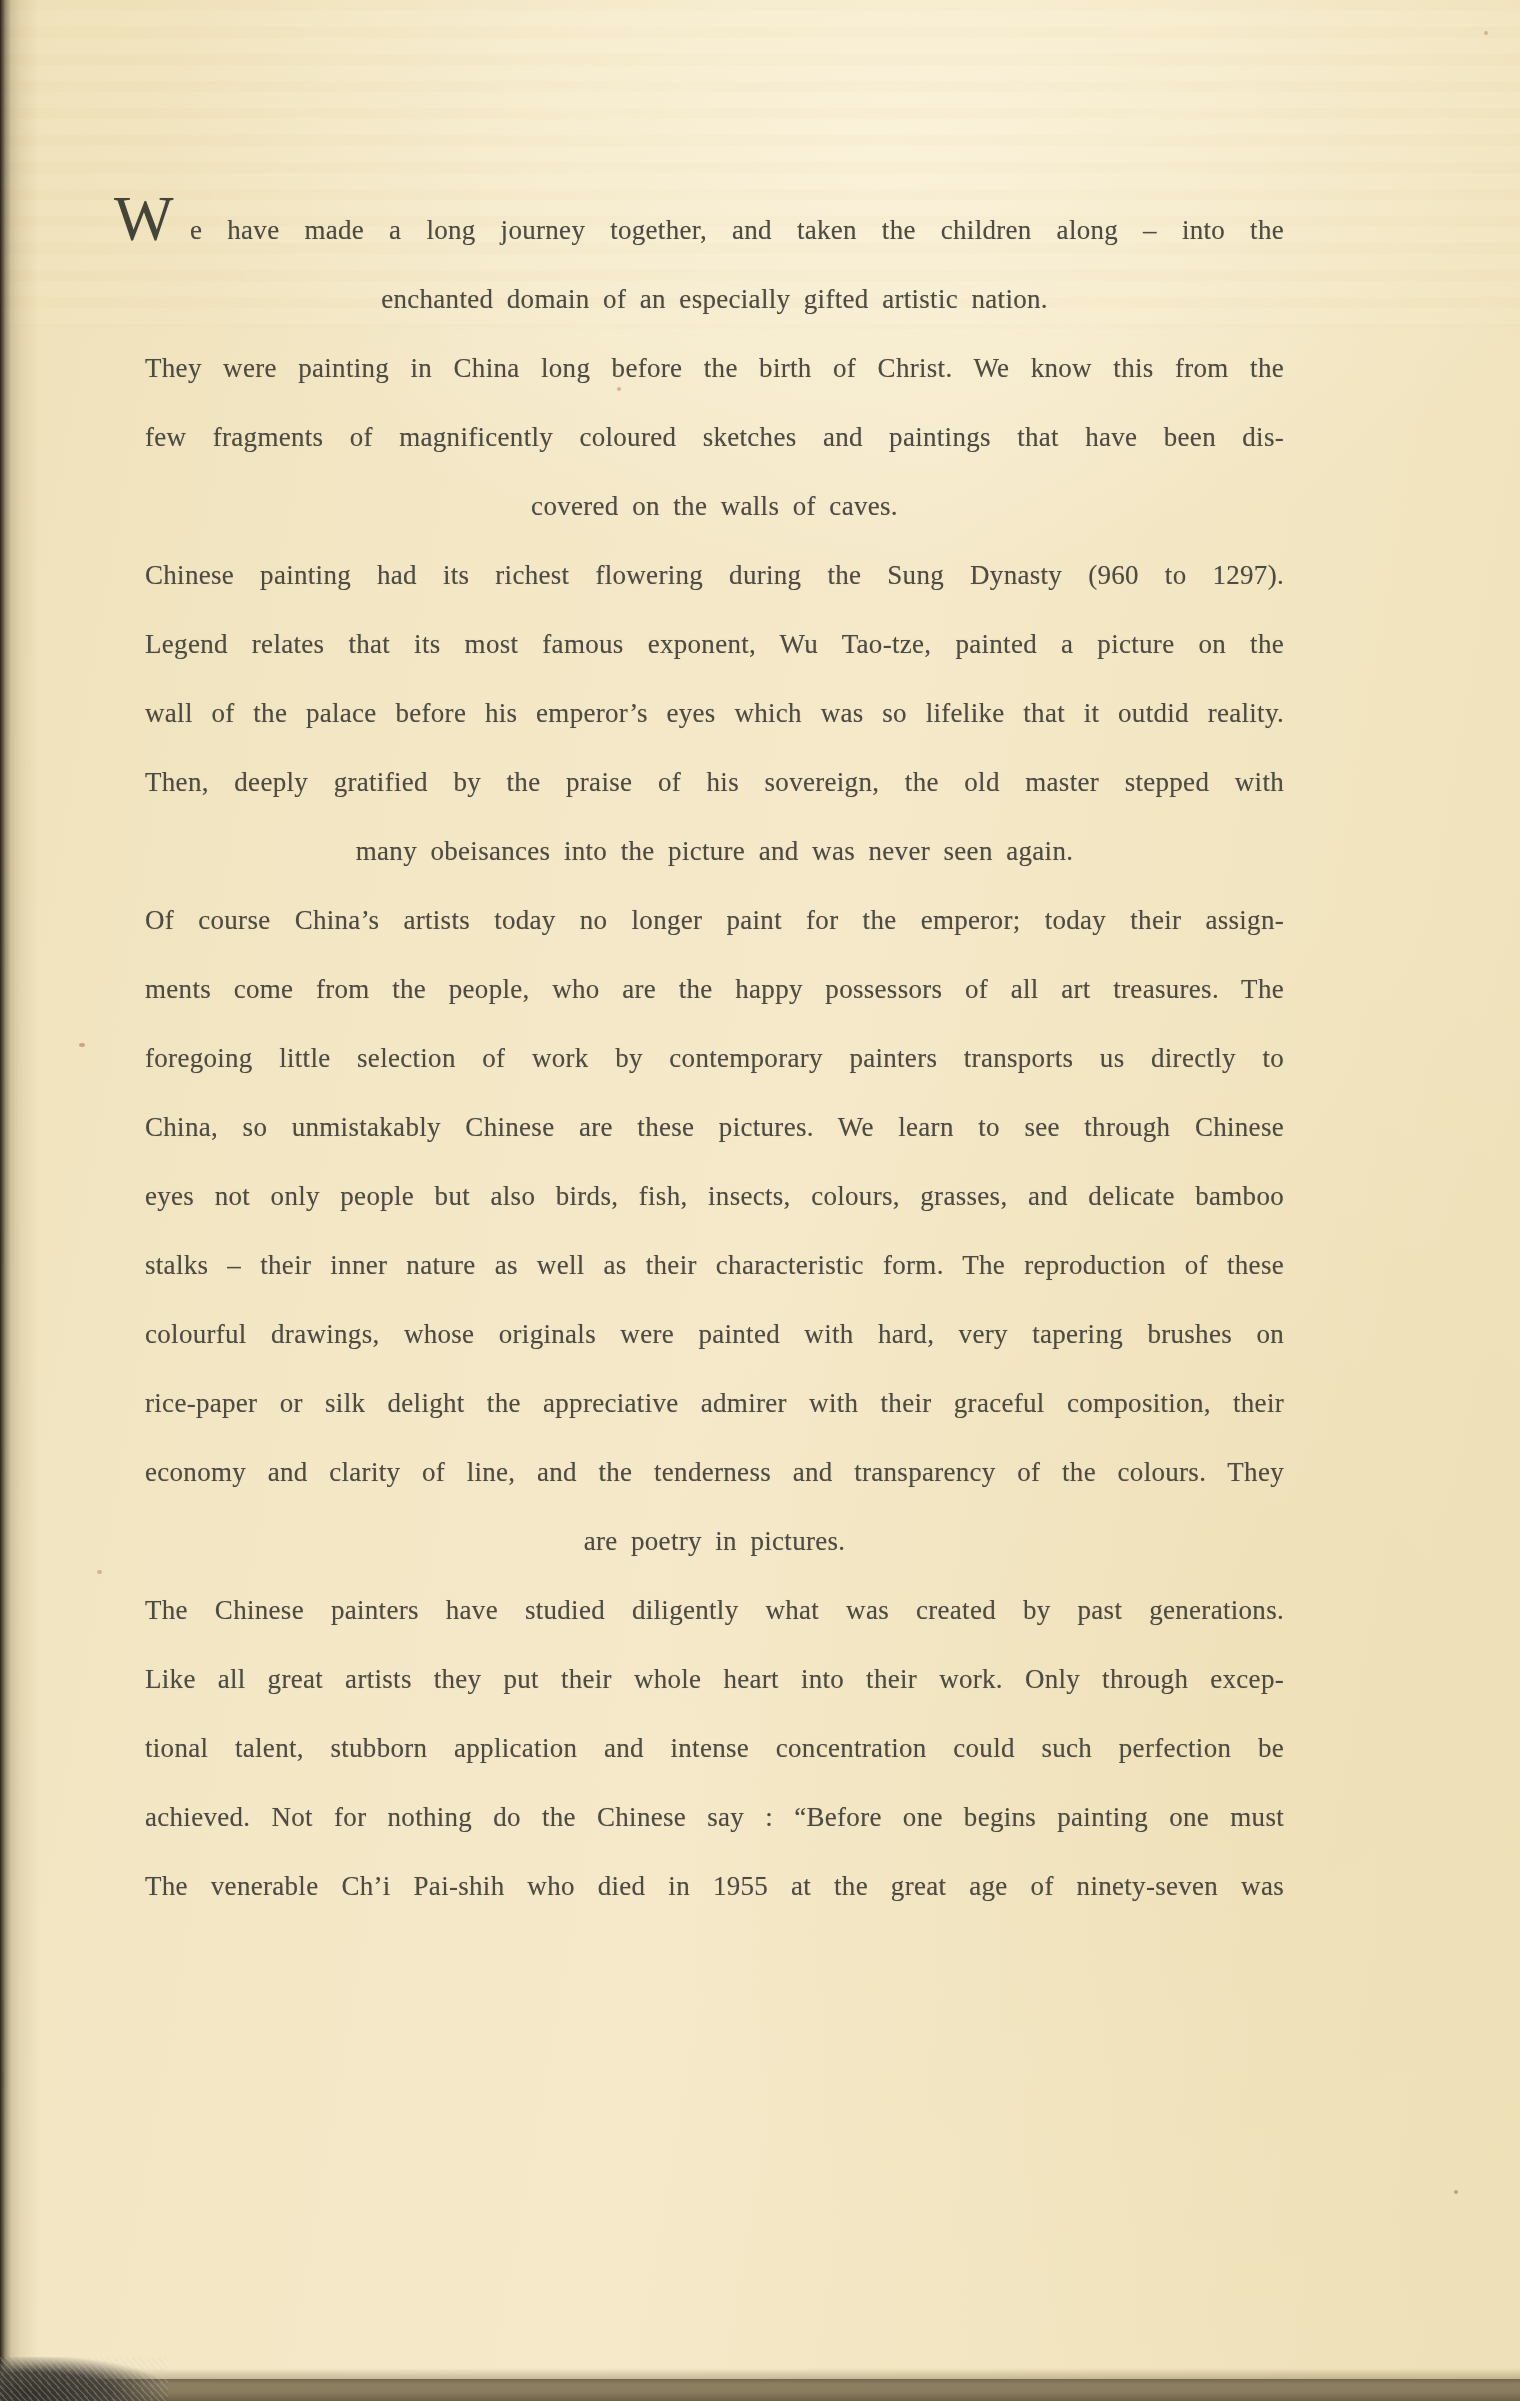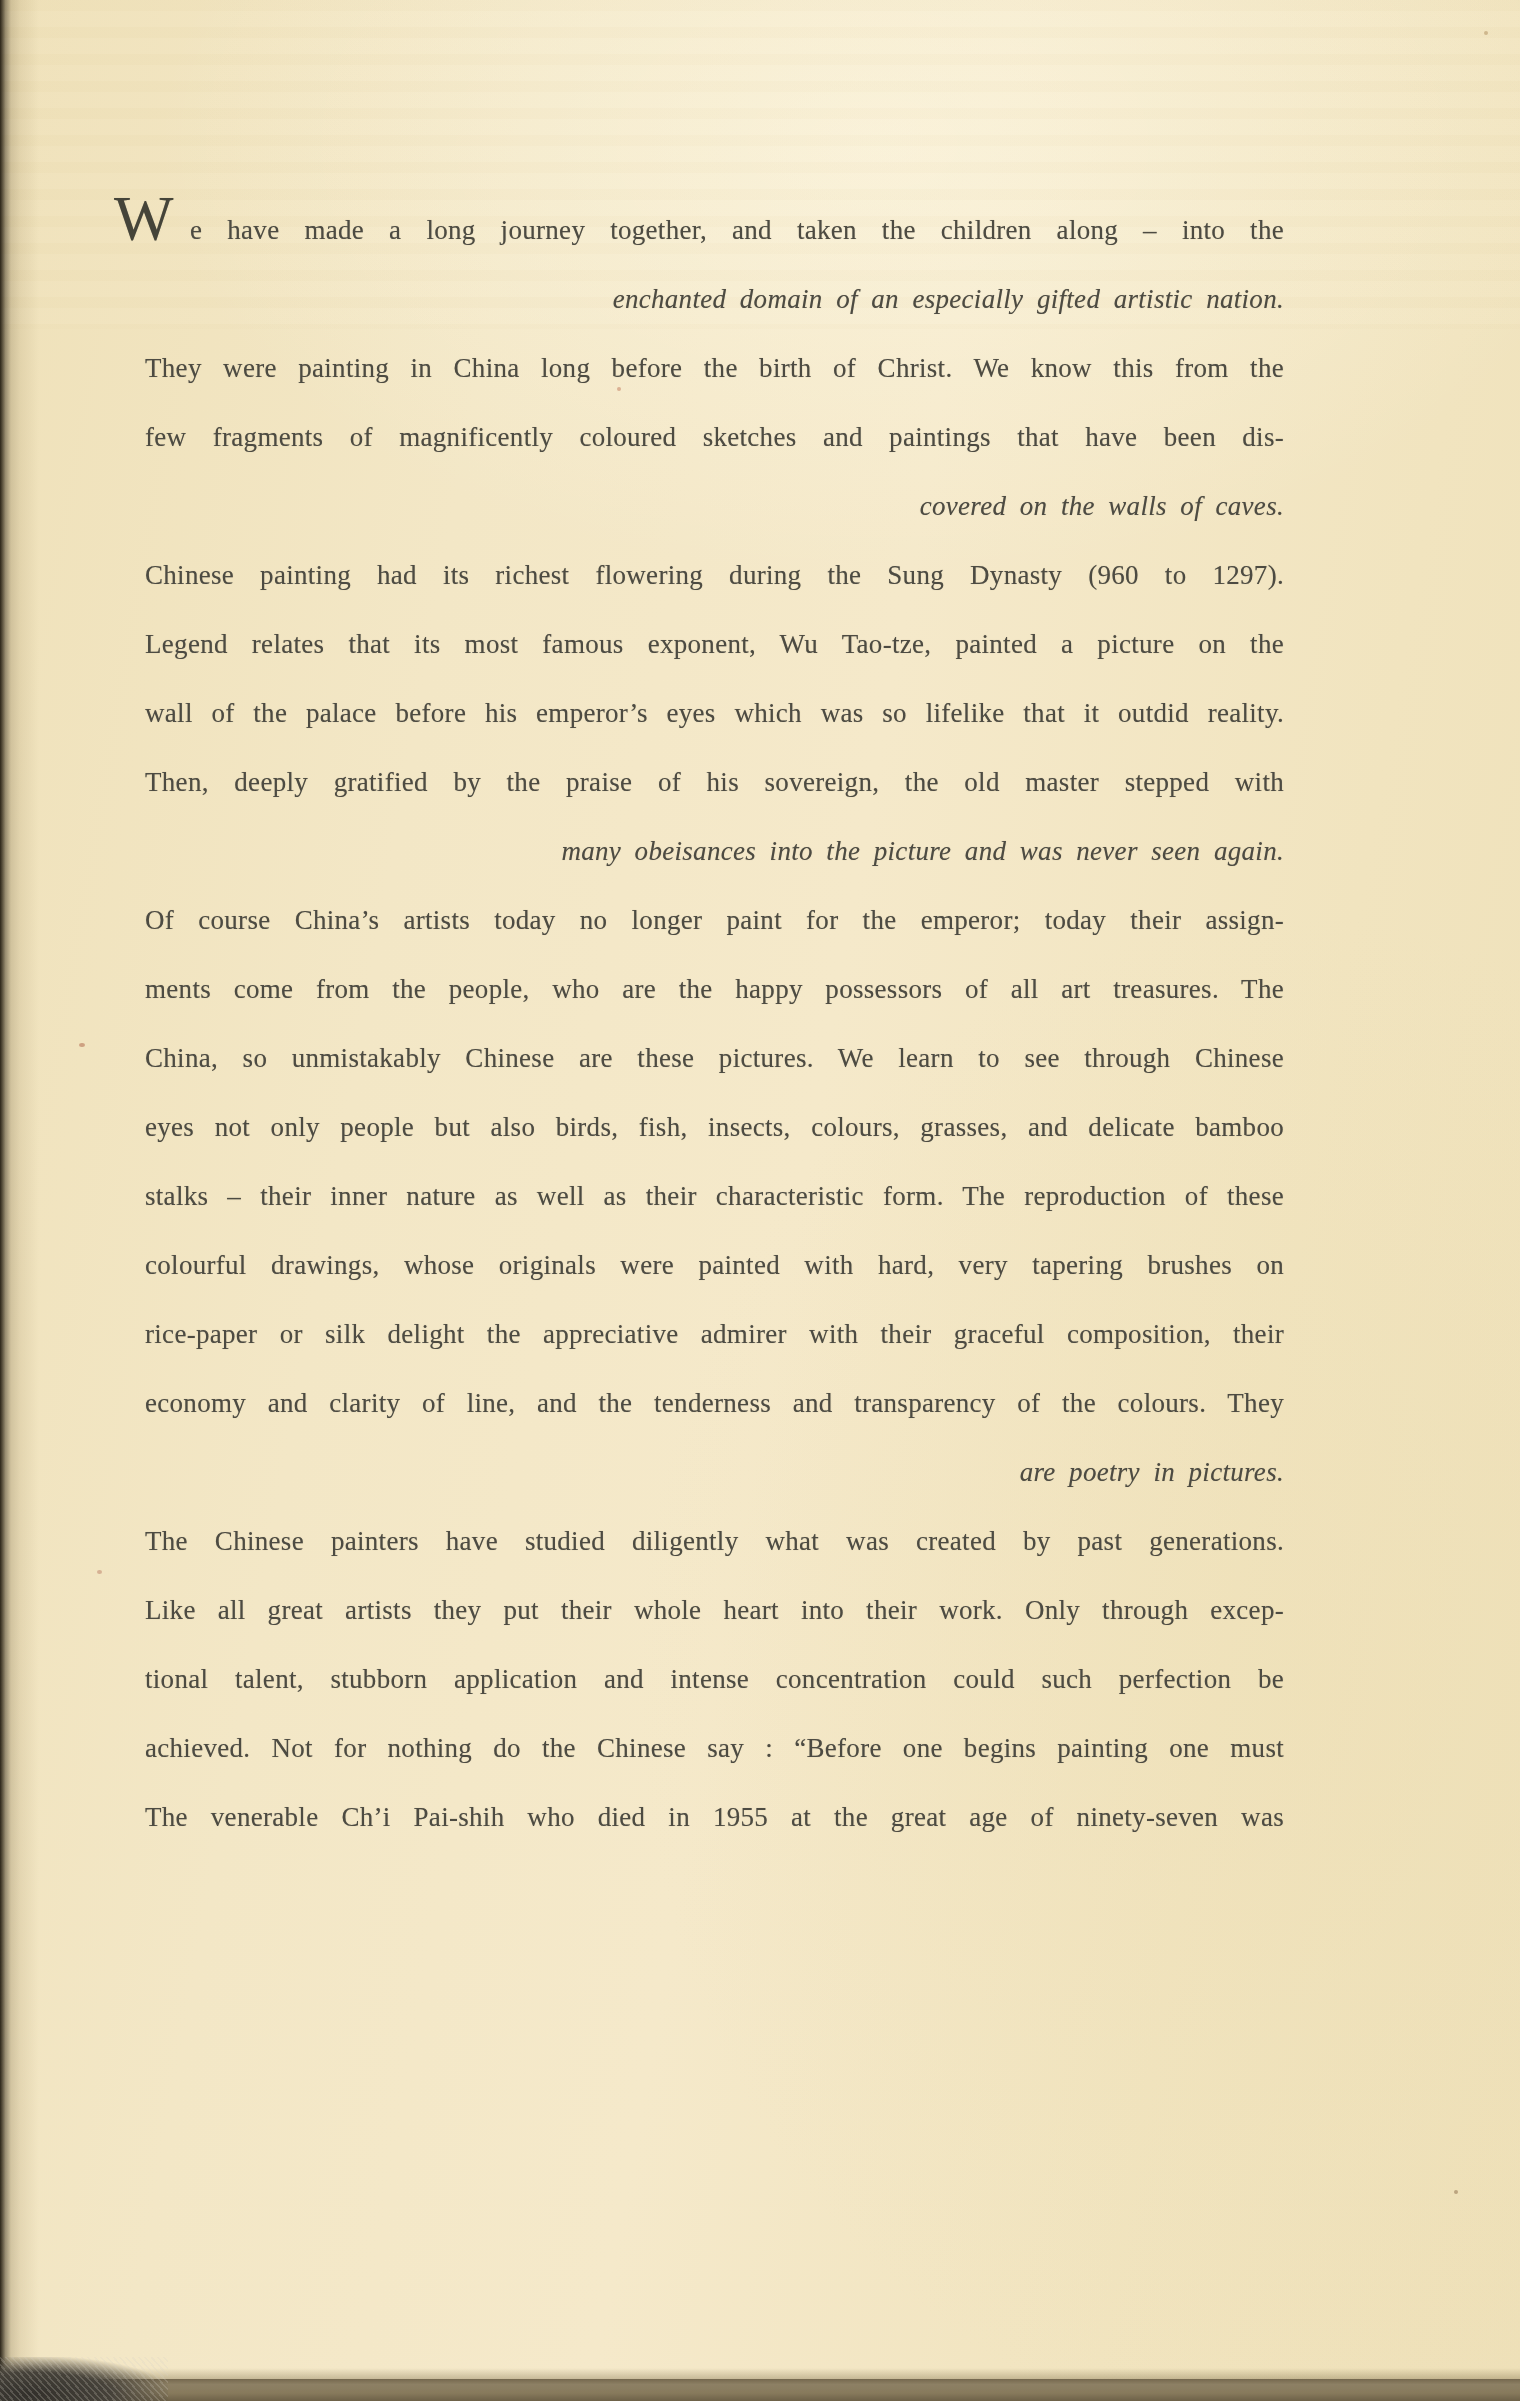--- a/index.html
+++ b/index.html
@@ -59,21 +59,21 @@
     text-shadow:0 0 0.8px rgba(69,68,57,.35);
   }
   .text-block{
     position:absolute;left:145px;top:196px;width:1139px;
     font-size:27px;color:#4d4b42;
     letter-spacing:0.3px;word-spacing:.24em;
     text-shadow:0 0 0.8px rgba(77,75,66,.38);
   }
   .line{height:69px;line-height:69px;}
   .line.j{text-align:justify;text-align-last:justify;}
-  .line.e{text-align:right;font-style:italic;}
+  .line.e{text-align:center;}
   .line.first{padding-left:45px;}
 </style>
 </head>
 <body>
 
 <div class="scan">
   <div class="paper-texture"></div>
   <div class="gutter"></div>
 
   <span class="dropcap">W</span>
@@ -84,20 +84,21 @@
     <div class="line j">They were painting in China long before the birth of Christ. We know this from the</div>
     <div class="line j">few fragments of magnificently coloured sketches and paintings that have been dis-</div>
     <div class="line e">covered on the walls of caves.</div>
     <div class="line j">Chinese painting had its richest flowering during the Sung Dynasty (960 to 1297).</div>
     <div class="line j">Legend relates that its most famous exponent, Wu Tao-tze, painted a picture on the</div>
     <div class="line j">wall of the palace before his emperor’s eyes which was so lifelike that it outdid reality.</div>
     <div class="line j">Then, deeply gratified by the praise of his sovereign, the old master stepped with</div>
     <div class="line e">many obeisances into the picture and was never seen again.</div>
     <div class="line j">Of course China’s artists today no longer paint for the emperor; today their assign-</div>
     <div class="line j">ments come from the people, who are the happy possessors of all art treasures. The</div>
+    <div class="line j">foregoing little selection of work by contemporary painters transports us directly to</div>
     <div class="line j">China, so unmistakably Chinese are these pictures. We learn to see through Chinese</div>
     <div class="line j">eyes not only people but also birds, fish, insects, colours, grasses, and delicate bamboo</div>
     <div class="line j">stalks – their inner nature as well as their characteristic form. The reproduction of these</div>
     <div class="line j">colourful drawings, whose originals were painted with hard, very tapering brushes on</div>
     <div class="line j">rice-paper or silk delight the appreciative admirer with their graceful composition, their</div>
     <div class="line j">economy and clarity of line, and the tenderness and transparency of the colours. They</div>
     <div class="line e">are poetry in pictures.</div>
     <div class="line j">The Chinese painters have studied diligently what was created by past generations.</div>
     <div class="line j">Like all great artists they put their whole heart into their work. Only through excep-</div>
     <div class="line j">tional talent, stubborn application and intense concentration could such perfection be</div>

